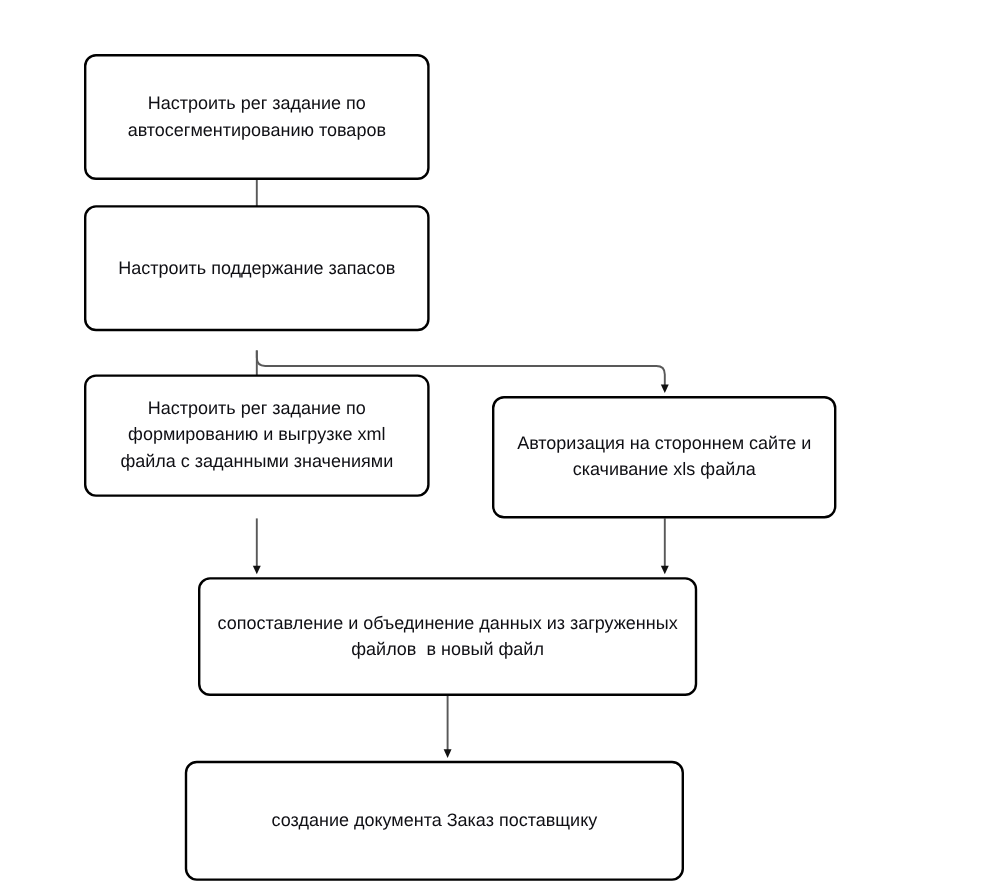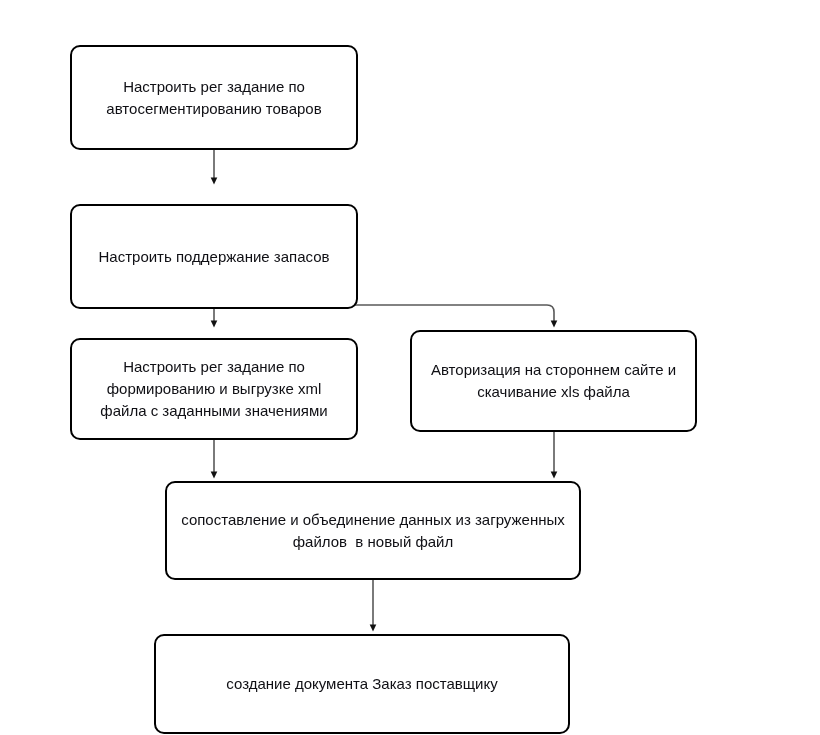--- a/index.html
+++ b/index.html
@@ -67,25 +67,25 @@
 
     <path d="M 554 432 L 554 475" fill="none" stroke="#595959" stroke-width="1.6" marker-end="url(#arrowhead)"></path>
 
     <path d="M 373 580 L 373 628" fill="none" stroke="#595959" stroke-width="1.6" marker-end="url(#arrowhead)"></path>
   </svg>
 
   <div class="node" id="node-n1" style="left: 70px; top: 45px; width: 288px; height: 105px; border-color: rgb(0, 0, 0); background: rgb(255, 255, 255);">
     <span class="node-label" style="color: rgb(15, 15, 20);">Настроить рег задание по автосегментированию товаров</span>
   </div>
 
-  <div class="node" id="node-n2" style="left: 70px; top: 204px; width: 288px; height: 105px; border-color: rgb(0, 0, 0); background: rgb(255, 255, 255);">
+  <div class="node" id="node-n2" style="left: 70px; top: 171px; width: 288px; height: 105px; border-color: rgb(0, 0, 0); background: rgb(255, 255, 255);">
     <span class="node-label" style="color: rgb(15, 15, 20);">Настроить поддержание запасов</span>
   </div>
 
-  <div class="node" id="node-n3" style="left: 70px; top: 338px; width: 288px; height: 102px; border-color: rgb(0, 0, 0); background: rgb(255, 255, 255); justify-content: flex-end;">
+  <div class="node" id="node-n3" style="left: 70px; top: 312px; width: 288px; height: 102px; border-color: rgb(0, 0, 0); background: rgb(255, 255, 255); justify-content: flex-end;">
     <span class="node-label" style="color: rgb(15, 15, 20);">Настроить рег задание по формированию и выгрузке xml файла с заданными значениями</span>
   </div>
 
   <div class="node" id="node-n4" style="left: 410px; top: 330px; width: 287px; height: 102px; border-color: rgb(0, 0, 0); background: rgb(255, 255, 255);">
     <span class="node-label" style="color: rgb(15, 15, 20);">Авторизация на стороннем сайте и скачивание xls файла</span>
   </div>
 
   <div class="node" id="node-n5" style="left: 165px; top: 481px; width: 416px; height: 99px; border-color: rgb(0, 0, 0); background: rgb(255, 255, 255);">
     <span class="node-label" style="color: rgb(15, 15, 20);">сопоставление и объединение данных из загруженных файлов  в новый файл</span>
   </div>

